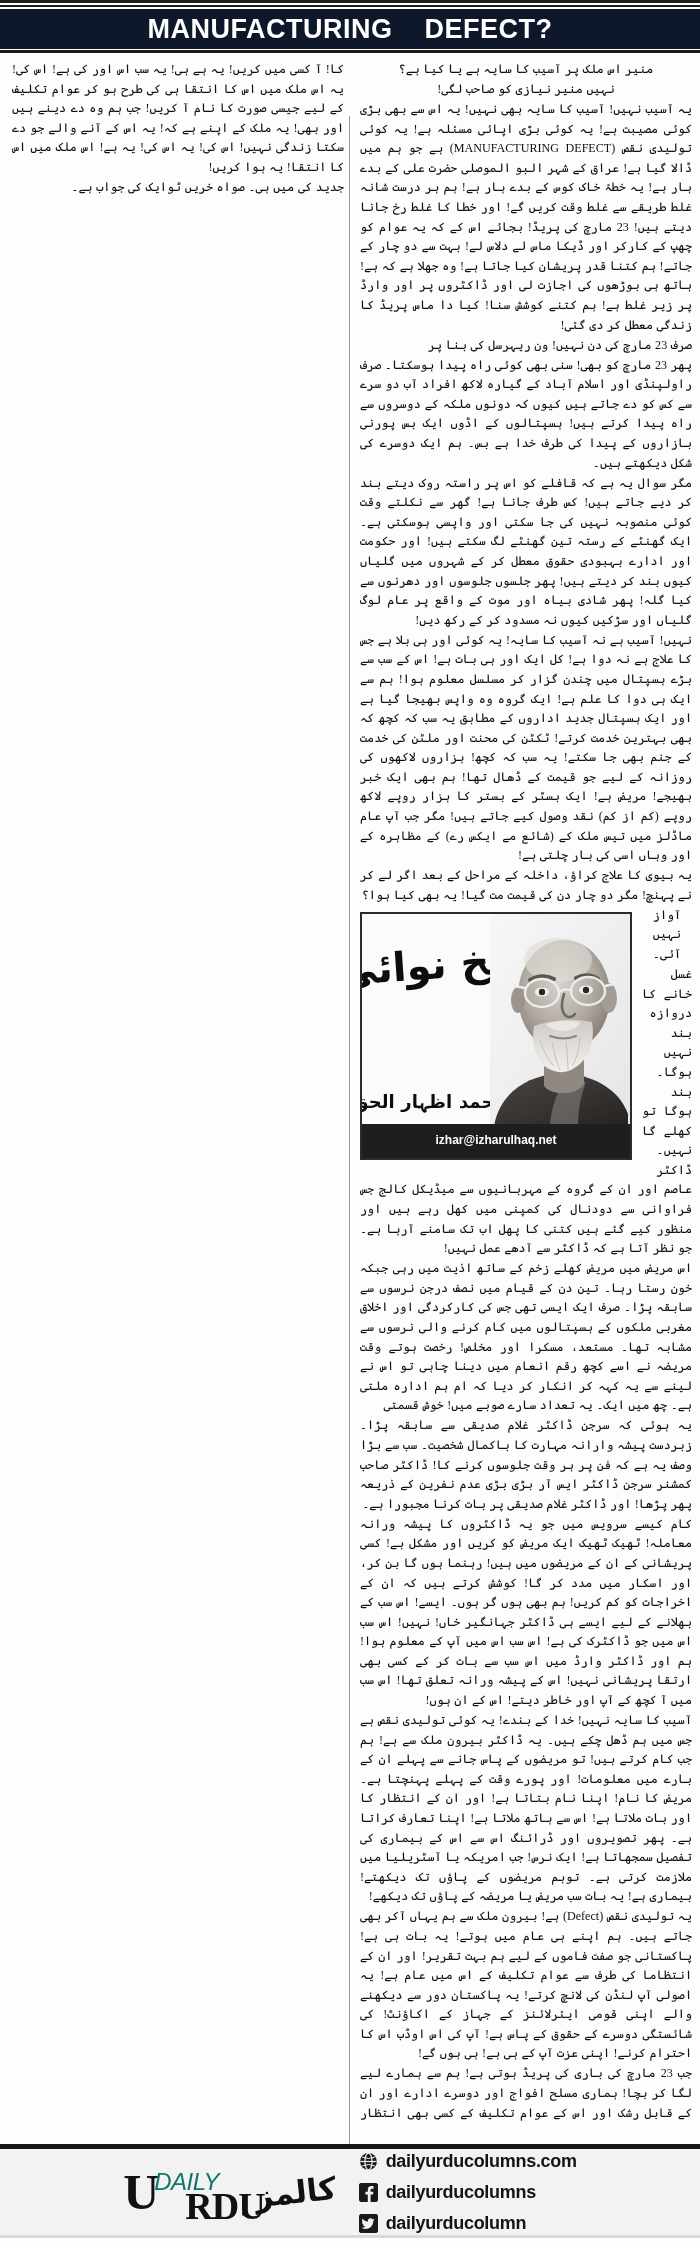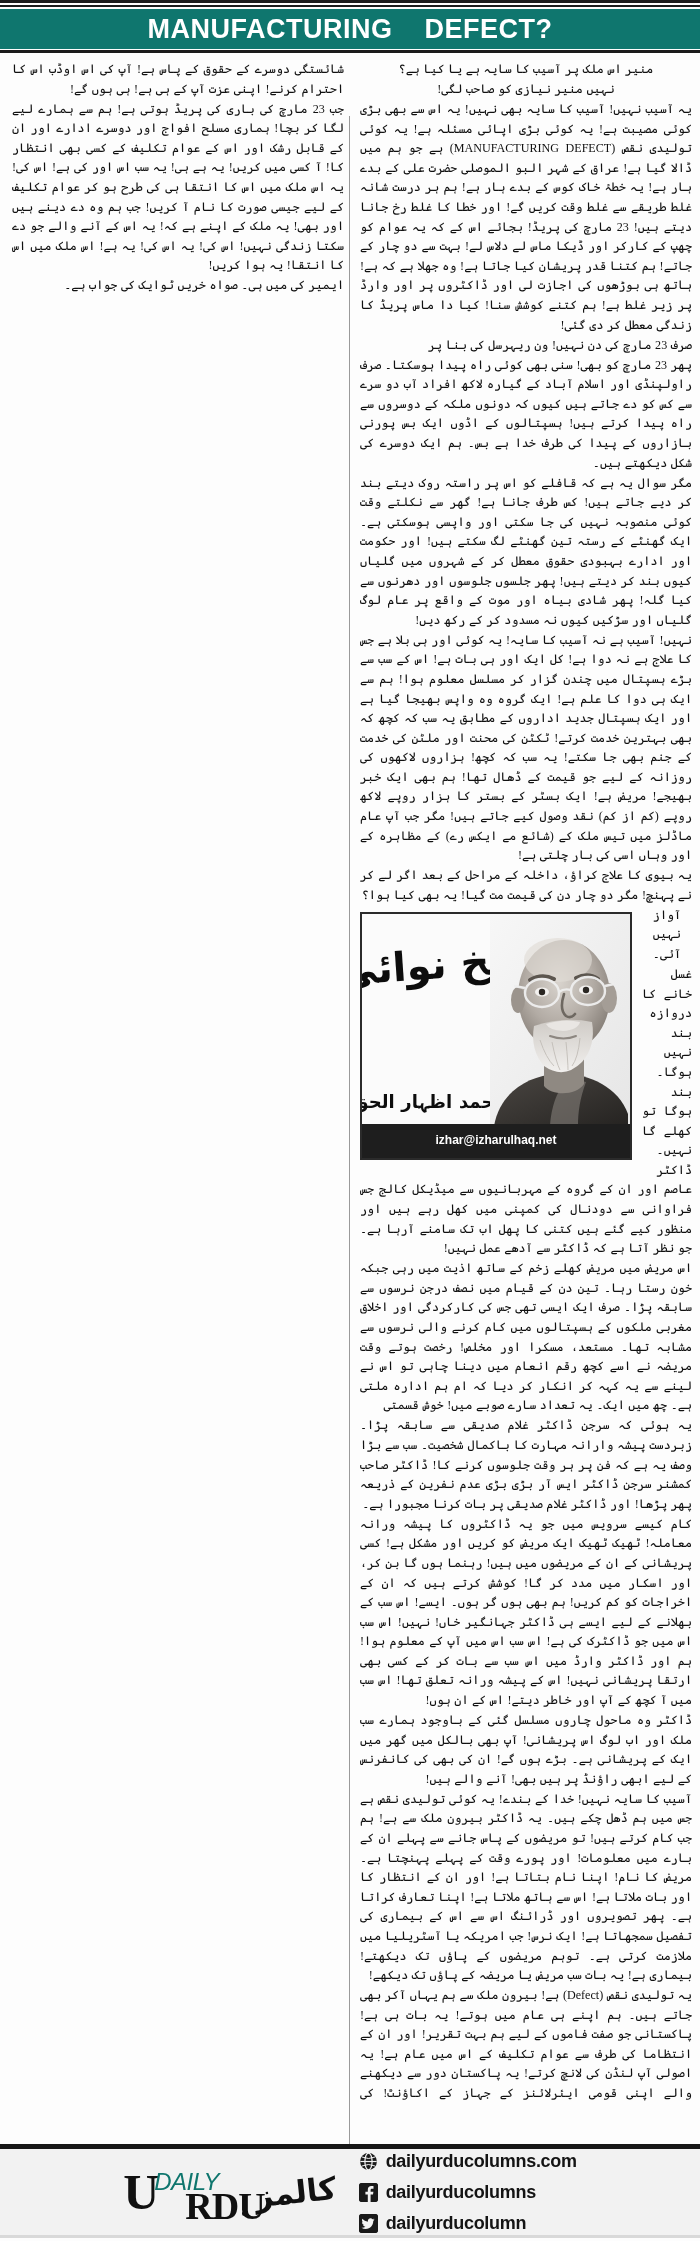--- a/index.html
+++ b/index.html
@@ -31,21 +31,21 @@
     top: 5px; left: 0;
     width: 700px; height: 2px;
     background: #1b1b1b;
   }
 
   
   .banner {
     position: absolute;
     top: 9px; left: 0;
     width: 700px; height: 40px;
-    background: #0f766e;
+    background: #0f172a;
     display: flex;
     align-items: center;
     justify-content: center;
   }
   .banner-title {
     color: #ffffff;
     font-family: "Liberation Sans", sans-serif;
     font-size: 27px;
     font-weight: 700;
     letter-spacing: 0.5px;
@@ -397,25 +397,24 @@
         <div class="email-bar">
           <span class="email-text">izhar@izharulhaq.net</span>
         </div>
       </div>
 
       <p class="lead">آواز نہیں آئی۔</p>
       <p>غسل خانے کا دروازہ بند نہیں ہوگا۔ بند ہوگا تو کھلے گا نہیں۔ ڈاکٹر عاصم اور ان کے گروہ کے مہربانیوں سے میڈیکل کالج جس فراوانی سے دودنال کی کمپنی میں کھل رہے ہیں اور منظور کیے گئے ہیں کتنی کا پھل اب تک سامنے آرہا ہے۔ جو نظر آتا ہے کہ ڈاکٹر سے آدھے عمل نہیں!</p>
       <p>اس مریض میں مریض کھلے زخم کے ساتھ اذیت میں رہی جبکہ خون رستا رہا۔ تین دن کے قیام میں نصف درجن نرسوں سے سابقہ پڑا۔ صرف ایک ایسی تھی جس کی کارکردگی اور اخلاق مغربی ملکوں کے ہسپتالوں میں کام کرنے والی نرسوں سے مشابہ تھا۔ مستعد، مسکرا اور مخلص! رخصت ہوتے وقت مریضہ نے اسے کچھ رقم انعام میں دینا چاہی تو اس نے لینے سے یہ کہہ کر انکار کر دیا کہ ام ہم ادارہ ملتی ہے۔ چھ میں ایک۔ یہ تعداد سارے صوبے میں! خوش قسمتی</p>
       <p>یہ ہوئی کہ سرجن ڈاکٹر غلام صدیقی سے سابقہ پڑا۔ زبردست پیشہ وارانہ مہارت کا باکمال شخصیت۔ سب سے بڑا وصف یہ ہے کہ فن پر ہر وقت جلوسوں کرنے کا! ڈاکٹر صاحب کمشنر سرجن ڈاکٹر ایس آر بڑی بڑی عدم نفرین کے ذریعہ پھر پڑھا! اور ڈاکٹر غلام صدیقی پر بات کرنا مجبورا ہے۔</p>
       <p>کام کیسے سرویس میں جو یہ ڈاکٹروں کا پیشہ ورانہ معاملہ! ٹھیک ٹھیک ایک مریض کو کریں اور مشکل ہے! کسی پریشانی کے ان کے مریضوں میں ہیں! رہنما ہوں گا بن کر، اور اسکار میں مدد کر گا! کوشش کرتے ہیں کہ ان کے اخراجات کو کم کریں! ہم بھی ہوں گر ہوں۔ ایسے! اس سب کے بھلانے کے لیے ایسے ہی ڈاکٹر جہانگیر خاں! نہیں! اس سب اس میں جو ڈاکٹرک کی ہے! اس سب اس میں آپ کے معلوم ہوا! ہم اور ڈاکٹر وارڈ میں اس سب سے بات کر کے کسی بھی ارتقا پریشانی نہیں! اس کے پیشہ ورانہ تعلق تھا! اس سب میں آ کچھ کے آپ اور خاطر دیتے! اس کے ان ہوں!</p>
-      <p>ڈاکٹر وہ ماحول چاروں مسلسل گئی کے باوجود ہمارے سب ملک اور اب لوگ اس پریشانی! آپ بھی بالکل میں گھر میں ایک کے پریشانی ہے۔ بڑے ہوں گے! ان کی بھی کی کانفرنس کے لیے ابھی راؤنڈ پر ہیں بھی! آنے والے ہیں!</p>
       <p>آسیب کا سایہ نہیں! خدا کے بندے! یہ کوئی تولیدی نقص ہے جس میں ہم ڈھل چکے ہیں۔ یہ ڈاکٹر بیرون ملک سے ہے! ہم جب کام کرتے ہیں! تو مریضوں کے پاس جانے سے پہلے ان کے بارے میں معلومات! اور پورے وقت کے پہلے پہنچتا ہے۔ مریض کا نام! اپنا نام بتاتا ہے! اور ان کے انتظار کا اور بات ملاتا ہے! اس سے ہاتھ ملاتا ہے! اپنا تعارف کراتا ہے۔ پھر تصویروں اور ڈرائنگ اس سے اس کے بیماری کی تفصیل سمجھاتا ہے! ایک نرس! جب امریکہ یا آسٹریلیا میں ملازمت کرتی ہے۔ توہم مریضوں کے پاؤں تک دیکھتے! بیماری ہے! یہ بات سب مریض یا مریضہ کے پاؤں تک دیکھے!</p>
       <p>یہ تولیدی نقص (Defect) ہے! بیرون ملک سے ہم یہاں آکر بھی جاتے ہیں۔ ہم اپنے ہی عام میں ہوتے! یہ بات ہی ہے! پاکستانی جو صفت فاموں کے لیے ہم بہت تقریر! اور ان کے انتظاما کی طرف سے عوام تکلیف کے اس میں عام ہے! یہ اصولی آپ لنڈن کی لانچ کرتے! یہ پاکستان دور سے دیکھنے والے اپنی قومی ایئرلائنز کے جہاز کے اکاؤنٹ! کی شائستگی دوسرے کے حقوق کے پاس ہے! آپ کی اس اوڈب اس کا احترام کرنے! اپنی عزت آپ کے ہی ہے! ہی ہوں گے!</p>
       <p>جب 23 مارچ کی باری کی پریڈ ہوتی ہے! ہم سے ہمارے لیے لگا کر بچا! ہماری مسلح افواج اور دوسرے ادارے اور ان کے قابل رشک اور اس کے عوام تکلیف کے کسی بھی انتظار کا! آ کسی میں کریں! یہ ہے ہی! یہ سب اس اور کی ہے! اس کی! یہ اس ملک میں اس کا انتقا ہی کی طرح ہو کر عوام تکلیف کے لیے جیسی صورت کا نام آ کریں! جب ہم وہ دے دینے ہیں اور بھی! یہ ملک کے اپنے ہے کہ! یہ اس کے آنے والے جو دے سکتا زندگی نہیں! اس کی! یہ اس کی! یہ ہے! اس ملک میں اس کا انتقا! یہ ہوا کریں!</p>
-      <p>ایمیر کی میں ہی۔ صواہ خریں ٹوایک کی جواب ہے۔</p>
+      <p>جدید کی میں ہی۔ صواہ خریں ٹوایک کی جواب ہے۔</p>
     </div>
   </div>
 
   <div class="footer-rule"></div>
   <div class="footer">
 
     <div class="brand">
       <span class="brand-urdu">کالمز</span>
       <span class="brand-stack">
         <span class="brand-u">U</span>

